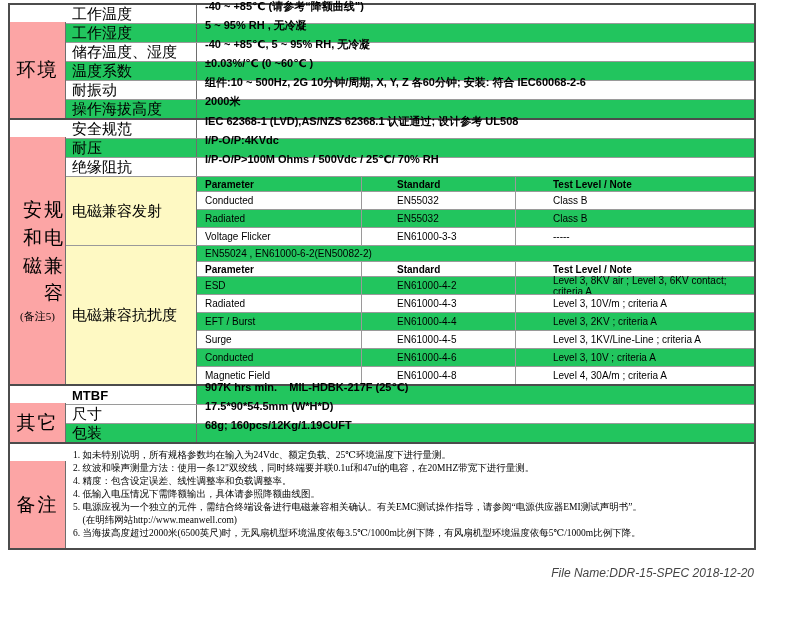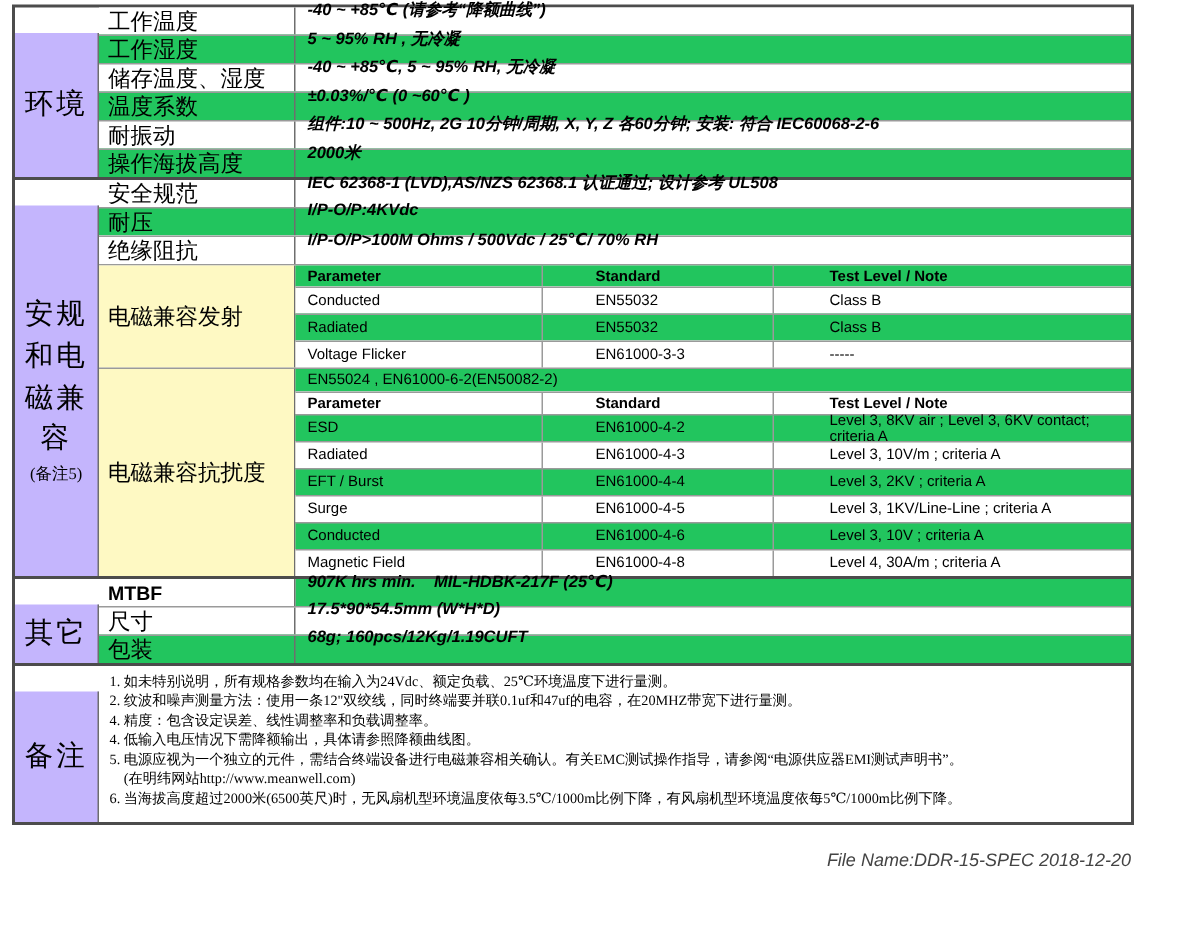--- a/index.html
+++ b/index.html
@@ -2,33 +2,33 @@
 <html><head>
 <meta charset="utf-8">
 <style>
   html,body{margin:0;padding:0;background:#fff;}
   .sheet{position:relative;width:790px;height:619px;background:#fff;overflow:hidden;
          font-family:"Liberation Sans","DejaVu Sans",sans-serif;color:#000;}
   .spec{position:absolute;left:8px;top:3px;width:748px;border:2px solid #4c4c4c;box-sizing:border-box;background:#fff;}
   .section{display:flex;align-items:stretch;}
   .section + .section{border-top:2px solid #4c4c4c;}
   .group{flex:0 0 56px;border-right:1px solid #6e6e6e;display:flex;flex-direction:column;
-         align-items:center;justify-content:center;text-align:center;
+         align-items:center;justify-content:center;text-align:right;
          font-family:"Liberation Serif","DejaVu Serif",serif;font-size:19px;letter-spacing:2px;
-         background:#c4b5fd;line-height:1.45;padding:2px 0;box-sizing:border-box;margin-top:17px;}
+         background:#fca5a5;line-height:1.45;padding:2px 0;box-sizing:border-box;margin-top:17px;}
   .grp-note{font-size:11px;letter-spacing:0;margin-top:2px;}
   .rows{flex:1;display:flex;flex-direction:column;min-width:0;}
   .rows > * + *{border-top:1px solid #9a9a9a;}
   .row{display:flex;height:18px;align-items:stretch;}
   .lbl{flex:0 0 131px;border-right:1px solid #6e6e6e;display:flex;align-items:center;
        padding:0 4px 0 6px;box-sizing:border-box;
        font-family:"Liberation Serif","DejaVu Serif",serif;font-size:15px;}
   .lbl.latin{font-family:"Liberation Sans","DejaVu Sans",sans-serif;font-weight:bold;font-size:13px;}
   .val{flex:1;display:flex;align-items:center;padding:0 4px 16px 8px;box-sizing:border-box;
-       font-size:11px;font-weight:bold;white-space:pre-wrap;min-width:0;font-style:italic;}
+       font-size:11px;font-weight:bold;white-space:pre-wrap;min-width:0;}
   .alt{background:#22c55e;}
   .wht{background:#fff;}
   
   .block{display:flex;align-items:stretch;}
   .blk-lbl{flex:0 0 131px;border-right:1px solid #6e6e6e;display:flex;align-items:center;
            padding:0 4px 0 6px;box-sizing:border-box;
            font-family:"Liberation Serif","DejaVu Serif",serif;font-size:15px;background:#fef9c3;}
   .blk-rows{flex:1;display:flex;flex-direction:column;min-width:0;}
   .blk-rows > * + *{border-top:1px solid #9a9a9a;}
   .irow{display:flex;height:17px;align-items:stretch;font-size:10px;gap:31px;}

